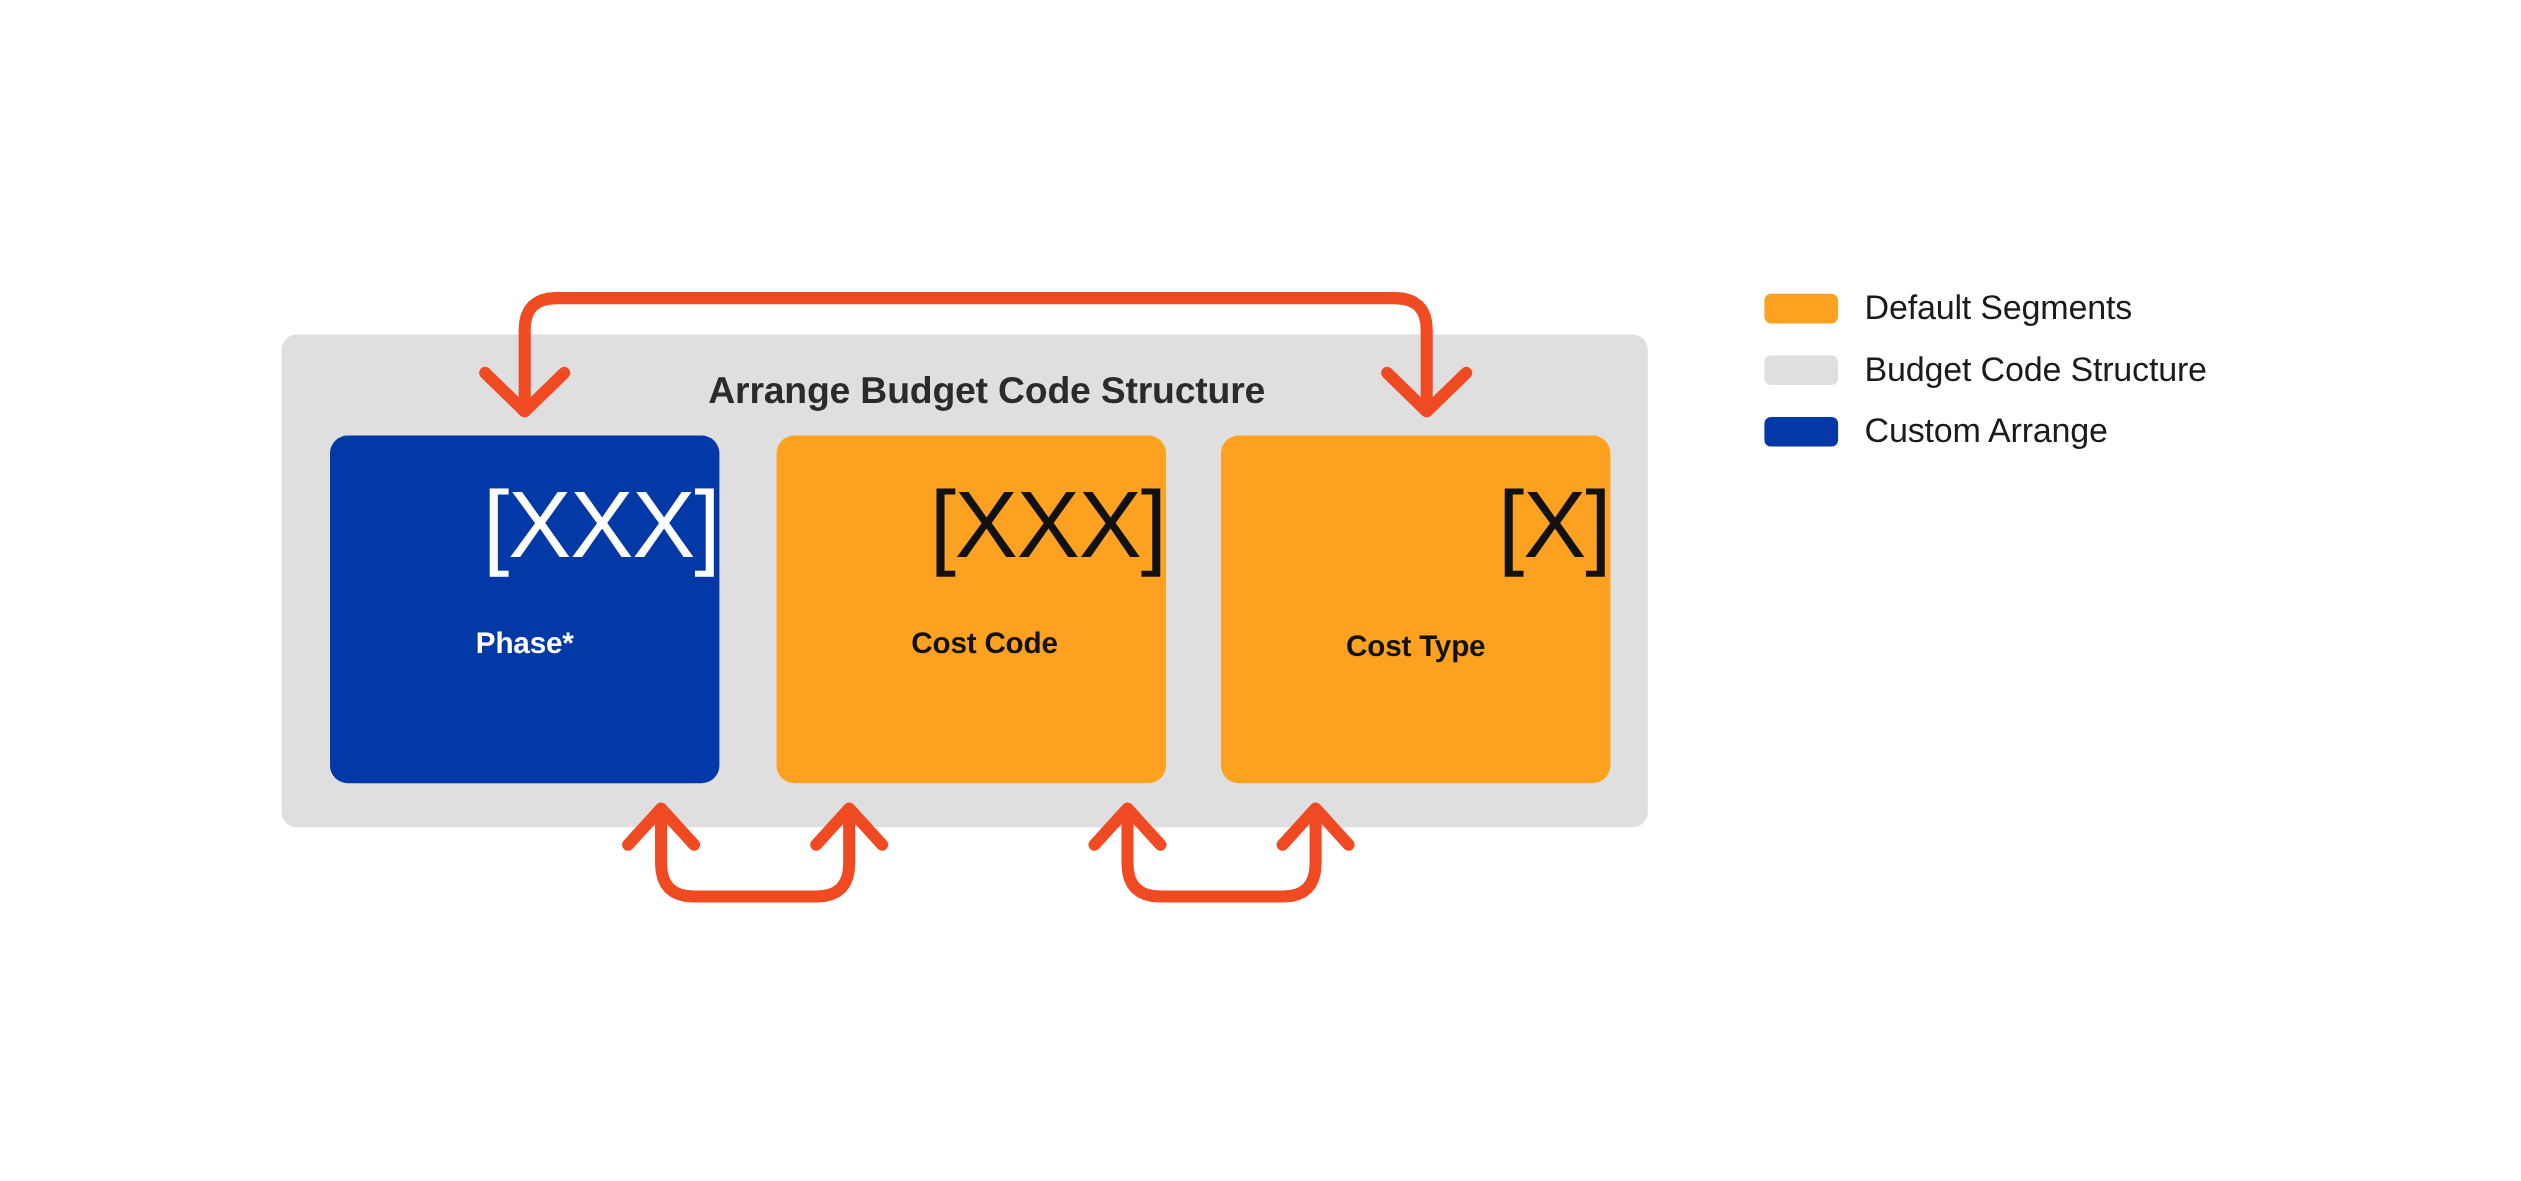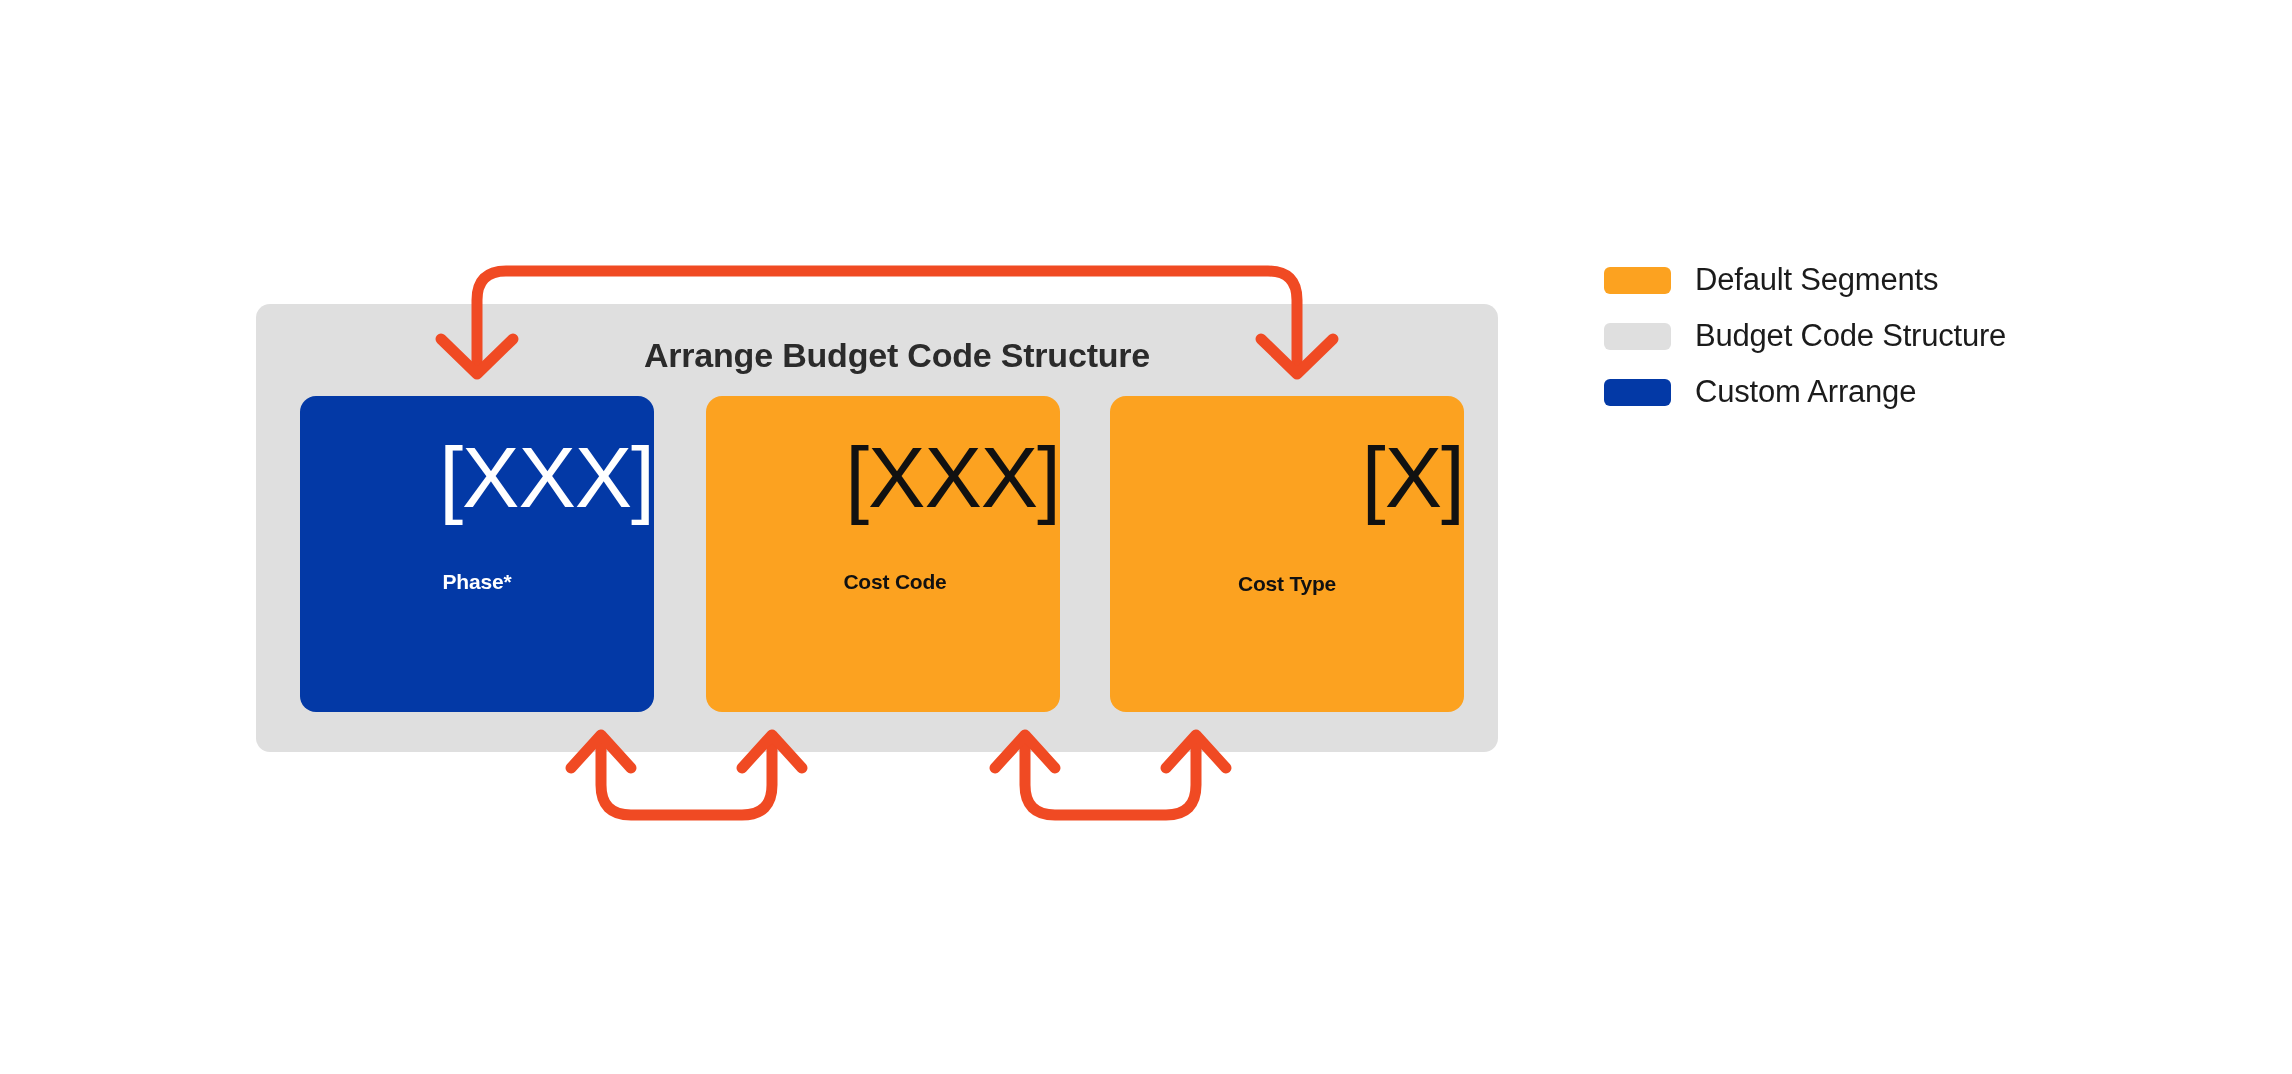--- a/index.html
+++ b/index.html
@@ -79,21 +79,21 @@
     font-size: 86px;
     font-weight: 400;
     line-height: 1;
     letter-spacing: -1px;
   }
   .card-name {
     position: absolute;
     left: 0;
     width: 100%;
     text-align: center;
-    font-size: 21px;
+    font-size: 27px;
     font-weight: bold;
     letter-spacing: -0.2px;
   }
   #card-phase .card-code,
   #card-phase .card-name { color: #ffffff; }
   #card-costcode .card-code,
   #card-costcode .card-name,
   #card-costtype .card-code,
   #card-costtype .card-name { color: #111111; }
 

